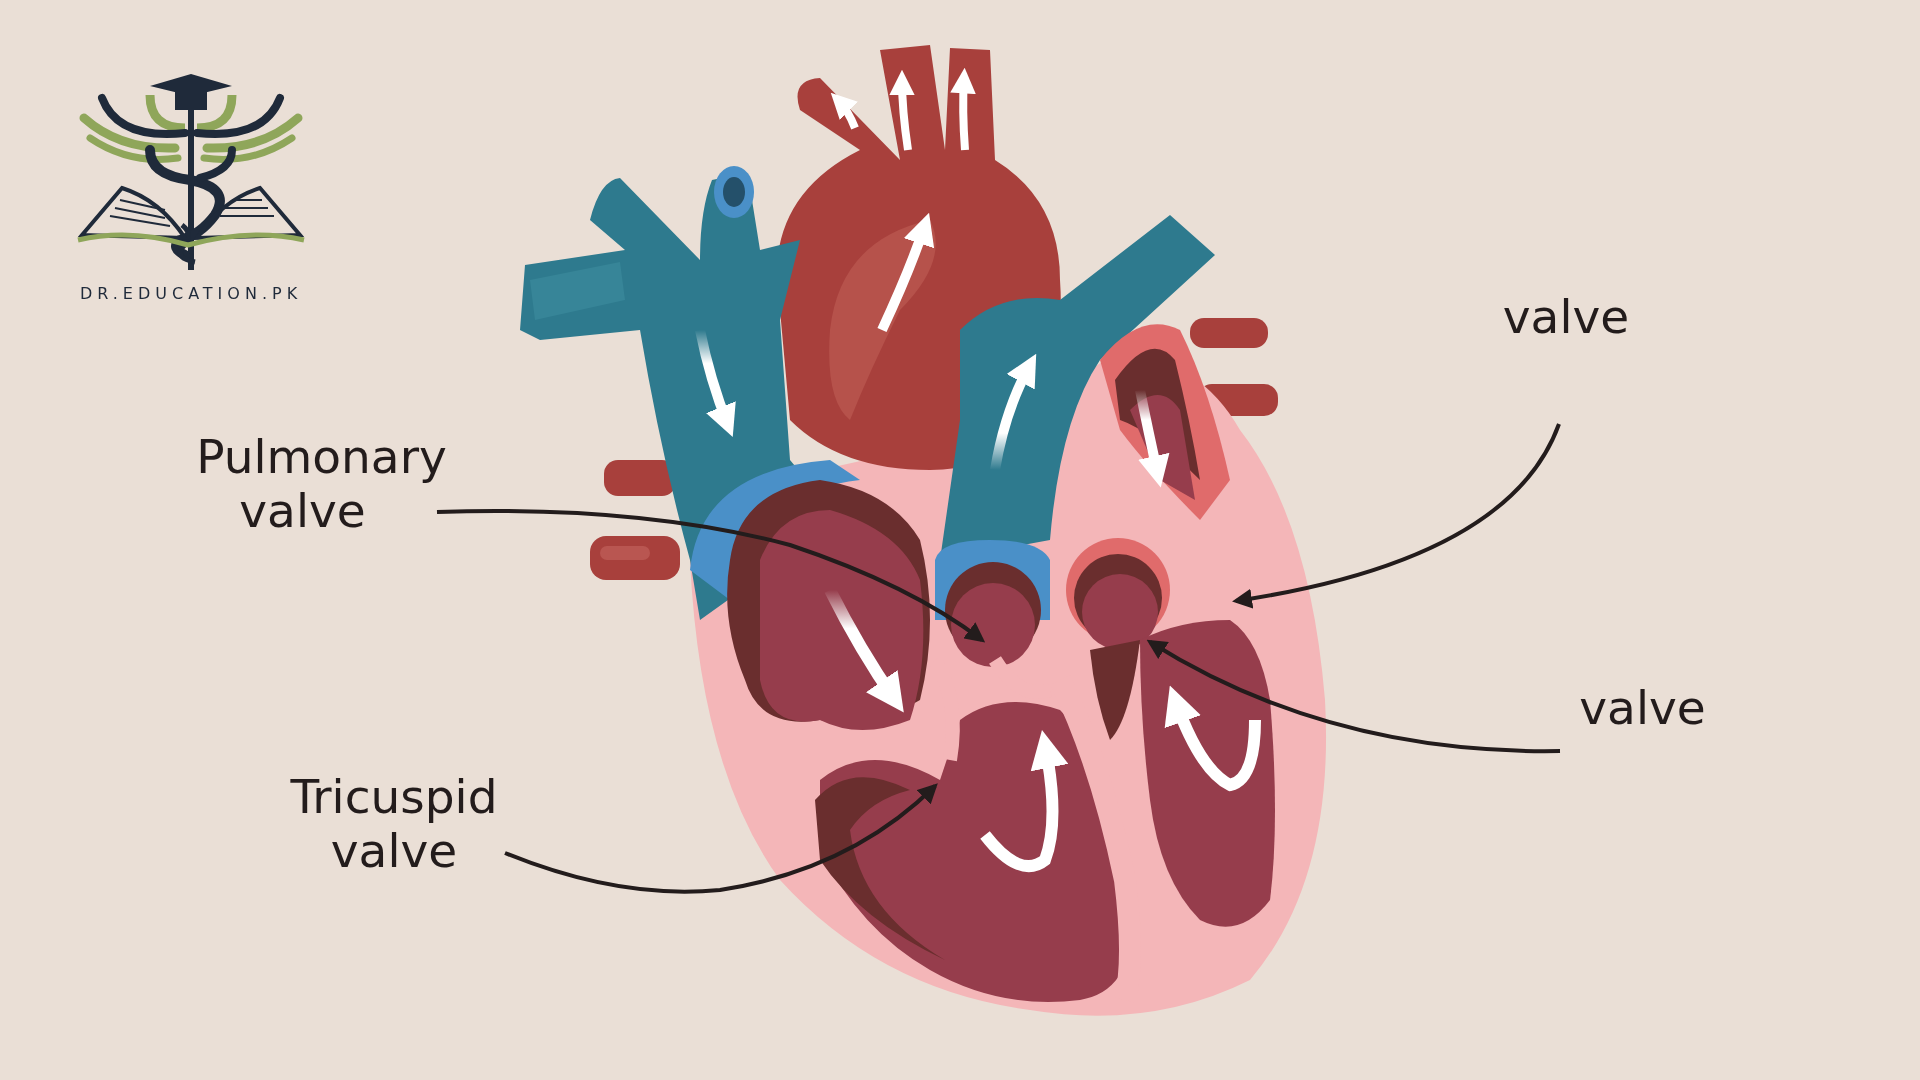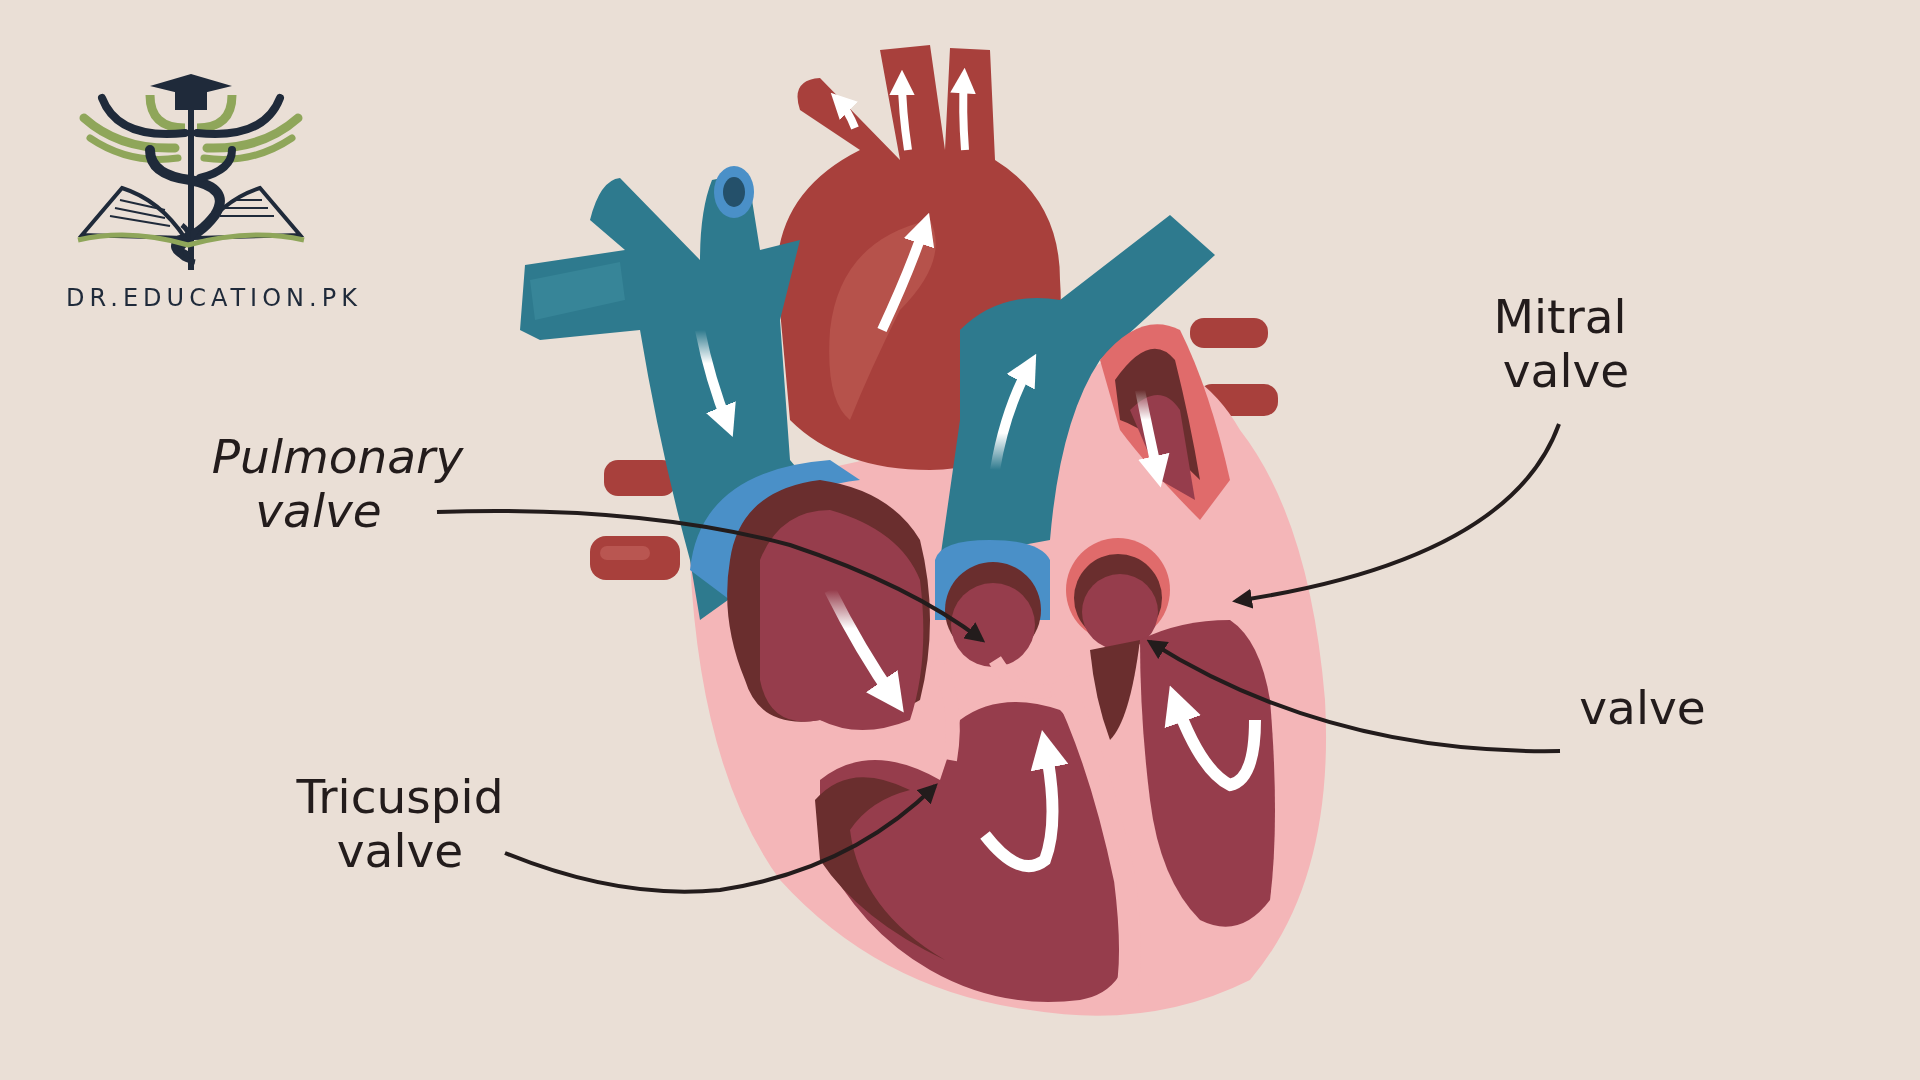--- a/index.html
+++ b/index.html
@@ -1,20 +1,20 @@
 <!DOCTYPE html>
 <html><head>
 <meta charset="utf-8">
 <style>
   html, body { margin:0; padding:0; }
   body { width:1920px; height:1080px; overflow:hidden; background:#EADFD6; position:relative; font-family:"DejaVu Sans", sans-serif; }
   #stage { position:absolute; left:0; top:0; width:1920px; height:1080px; }
   .lbl { position:absolute; color:#231C1C; font-family:"DejaVu Sans", sans-serif; font-size:47px; line-height:54px; text-align:center; letter-spacing:0px; }
   .lbl span { display:block; }
-  .logo-text { position:absolute; left:66px; top:284px; width:250px; font-family:"DejaVu Sans", sans-serif; font-size:24px; letter-spacing:5px; color:#1F2A3A; text-align:center; }
+  .logo-text { position:absolute; left:66px; top:284px; width:250px; font-family:"DejaVu Sans", sans-serif; font-size:16px; letter-spacing:5px; color:#1F2A3A; text-align:center; }
 </style>
 </head>
 <body>
 
 <svg id="stage" viewBox="0 0 1920 1080" xmlns="http://www.w3.org/2000/svg">
   <defs>
     <marker id="ah" viewBox="0 0 10 10" refX="8" refY="5" markerWidth="5" markerHeight="5" orient="auto-start-reverse">
       <path d="M0,0 L10,5 L0,10 z" fill="#231C1C"></path>
     </marker>
     <marker id="wh" viewBox="0 0 10 10" refX="6" refY="5" markerWidth="3.2" markerHeight="3.2" orient="auto">
@@ -119,30 +119,29 @@
   <g>
     <path d="M437,512 Q640,505 790,545 Q910,585 982,640" stroke="#231C1C" stroke-width="4" fill="none" marker-end="url(#ah)"></path>
     <path d="M1559,424 Q1510,560 1236,601" stroke="#231C1C" stroke-width="4" fill="none" marker-end="url(#ah)"></path>
     <path d="M1560,751 Q1330,755 1150,642" stroke="#231C1C" stroke-width="4" fill="none" marker-end="url(#ah)"></path>
     <path d="M505,853 Q620,900 720,890 Q850,870 935,786" stroke="#231C1C" stroke-width="4" fill="none" marker-end="url(#ah)"></path>
   </g>
 </svg>
 
 <div class="logo-text">DR.EDUCATION.PK</div>
 
-<div class="lbl" style="left:200px; top:430px; width:275px;font-style:italic;">
+<div class="lbl" style="left:184px; top:430px; width:275px;">
   <span>Pulmonary</span>
   <span style="margin-left:-38px;">valve</span>
 </div>
 
 <div class="lbl" style="left:1480px; top:290px; width:160px;">
-  <span>Mitral</span>
   <span style="margin-left:12px;">valve</span>
 </div>
 
 <div class="lbl" style="left:1560px; top:681px; width:165px;">
   <span>valve</span>
 </div>
 
-<div class="lbl" style="left:280px; top:770px; width:240px;">
+<div class="lbl" style="left:274px; top:770px; width:240px;">
   <span>Tricuspid</span>
   <span>valve</span>
 </div>
 
 </body></html>

